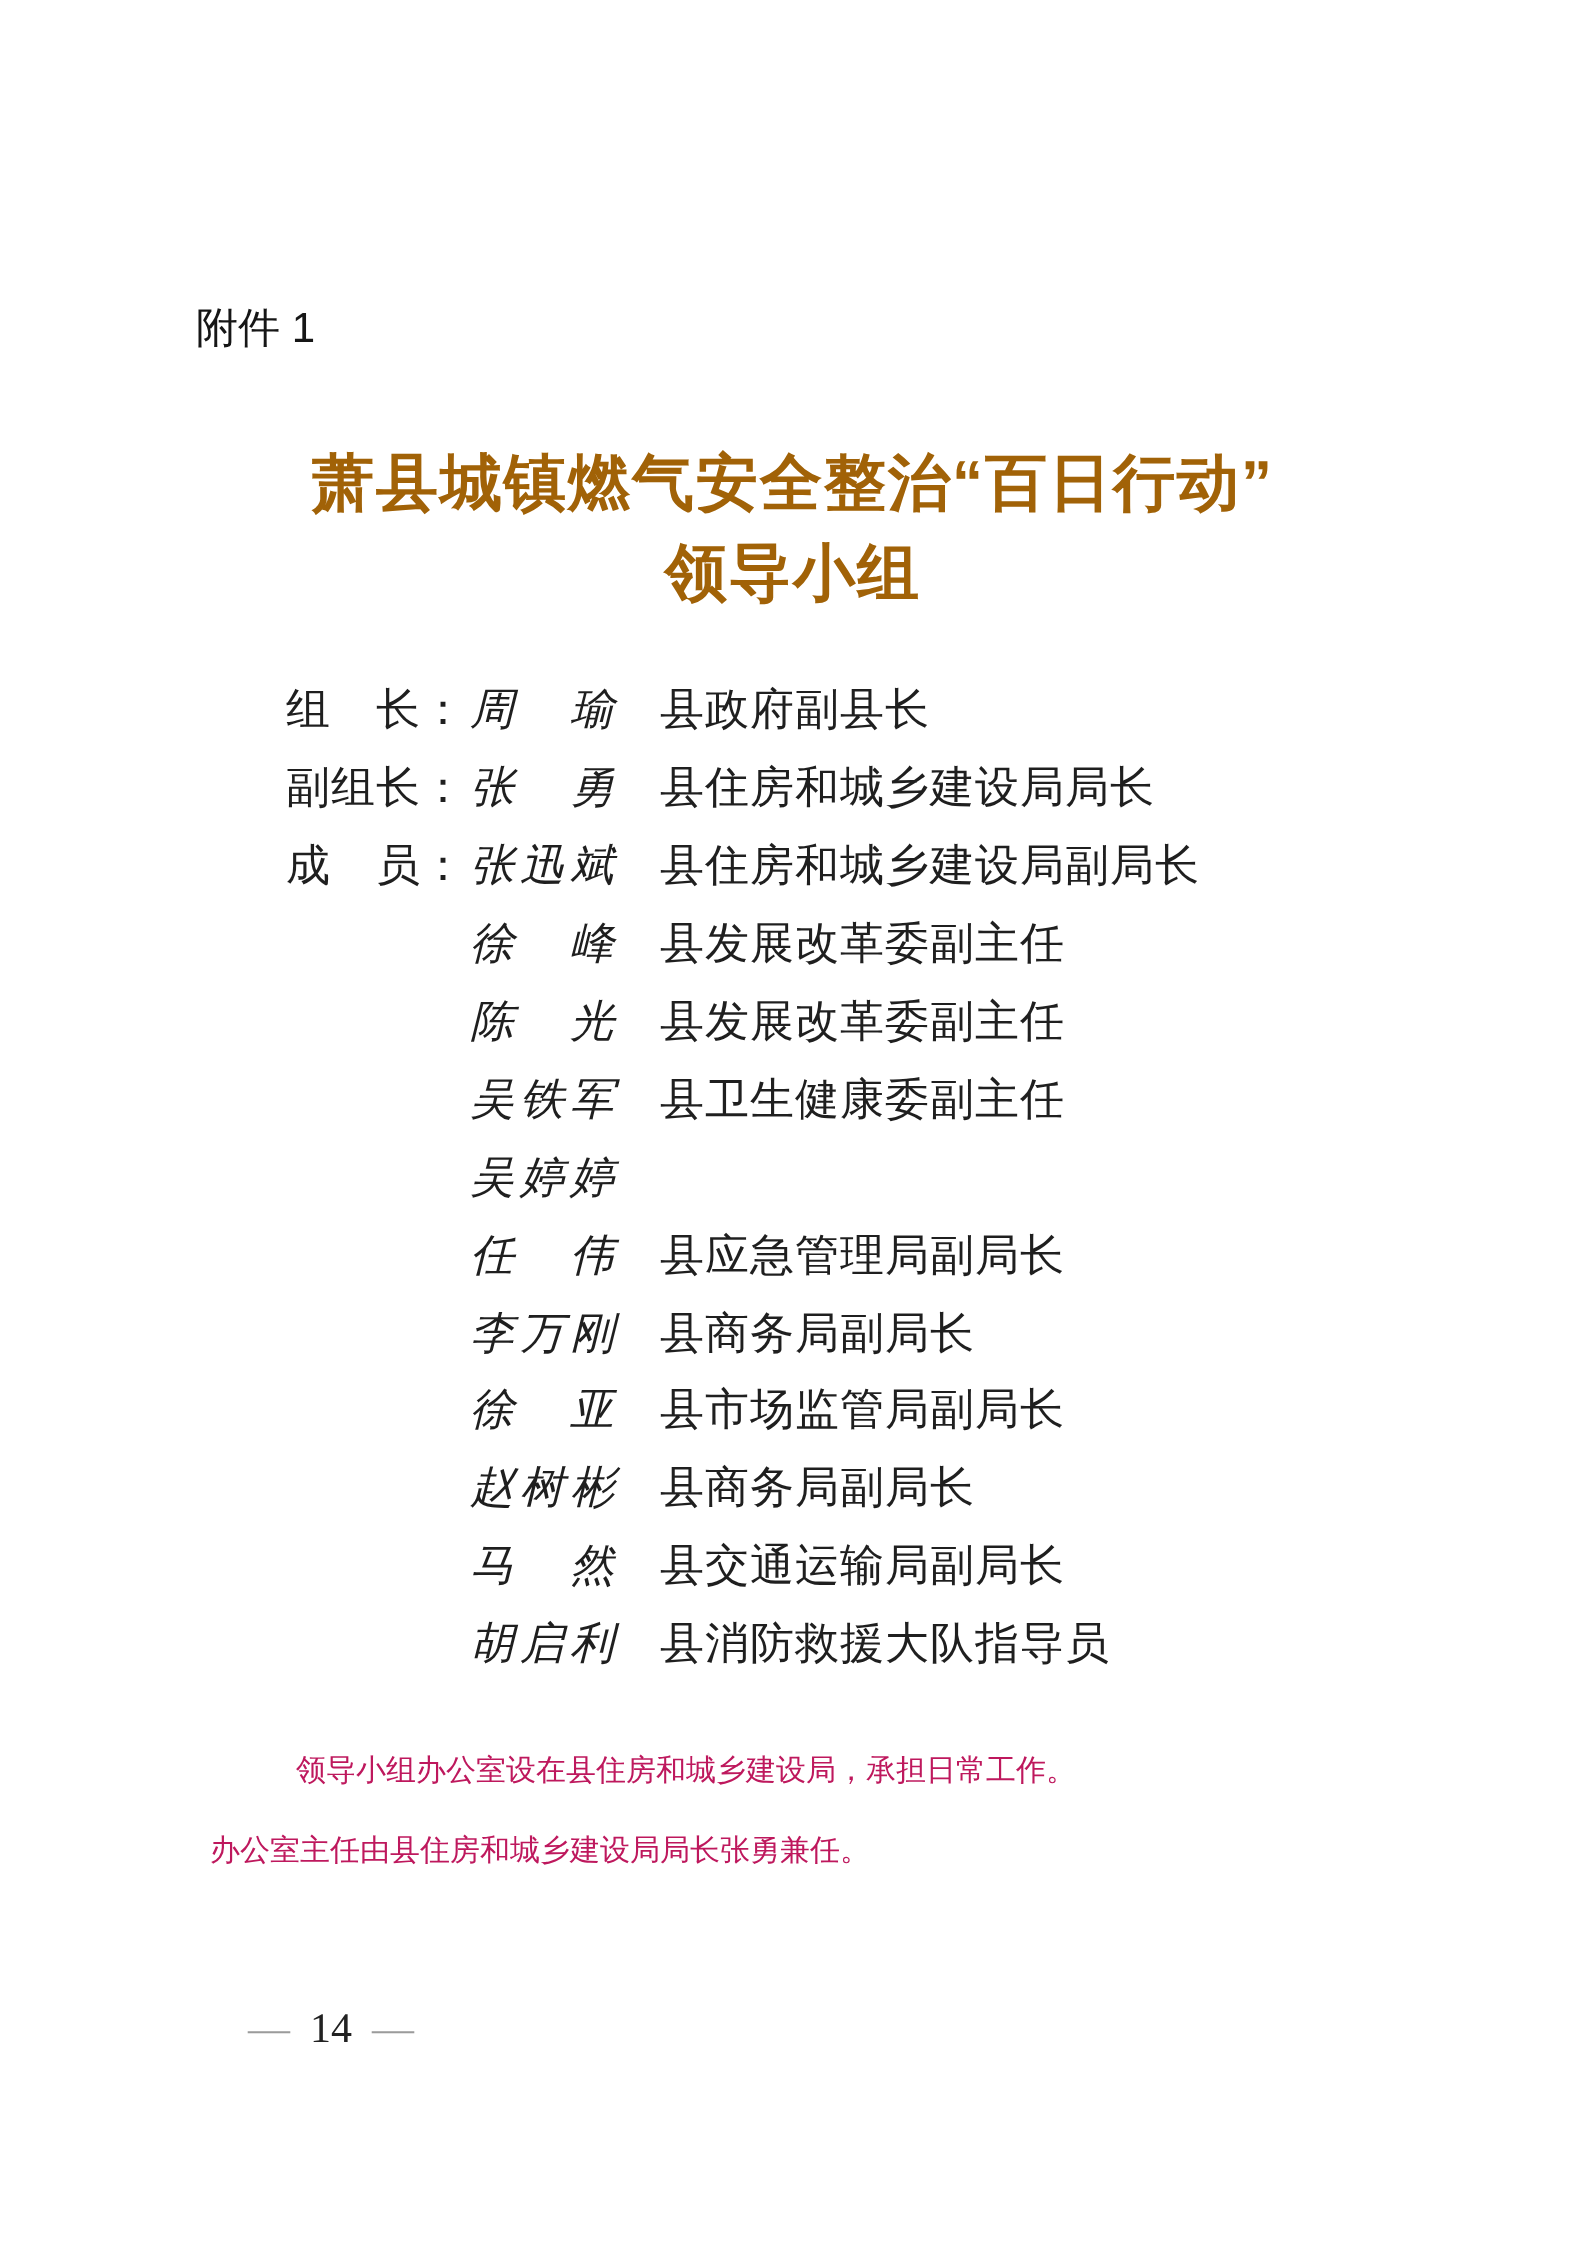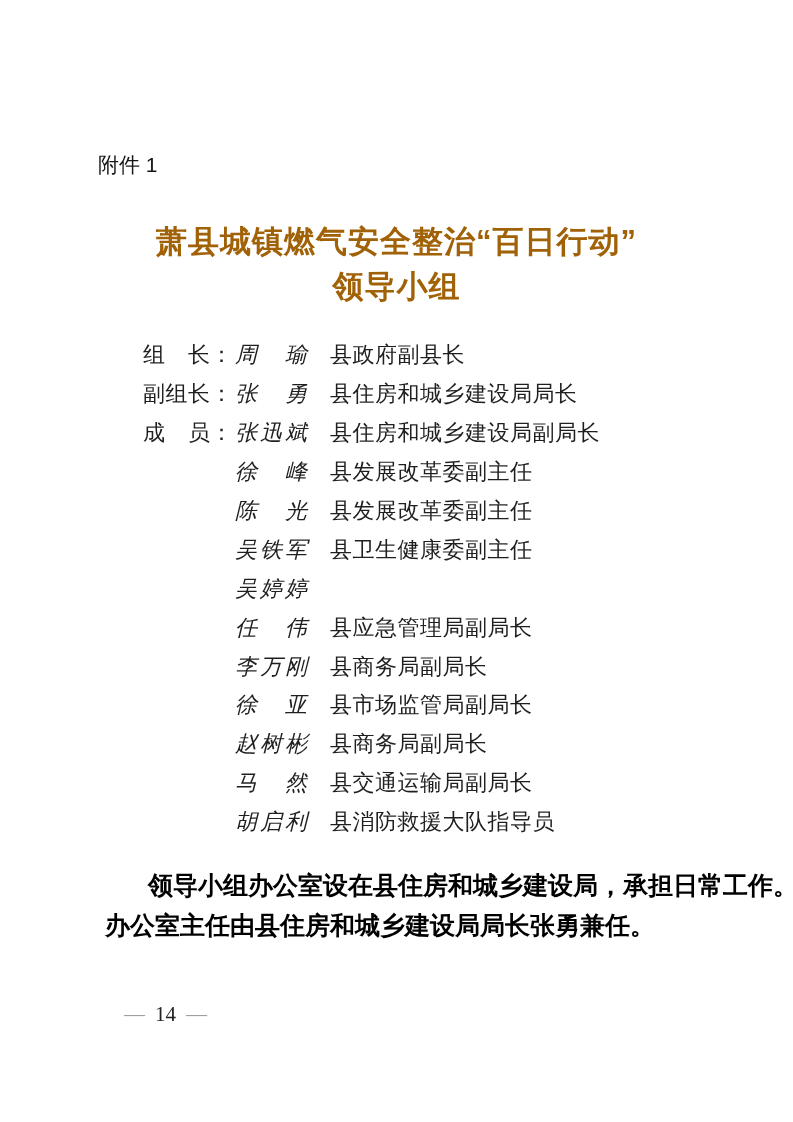--- a/index.html
+++ b/index.html
@@ -47,24 +47,23 @@
     height: 38.9px;
     white-space: nowrap;
   }
   .roster-role  { display: inline-block; width: 92px; flex: 0 0 92px; }
   .roster-name  { display: inline-block; width: 95px; flex: 0 0 95px; letter-spacing: 3px; font-style: italic; }
   .roster-title { display: inline-block; }
   .office-paragraph {
     position: absolute;
     left: 105px; top: 866px;
     width: 620px;
-    font-size: 25px;
+    font-size: 15px;
     line-height: 40px;
-    color: #000000;
-    font-weight: bold;
+    color: #be185d;
   }
   .para-line { white-space: nowrap; }
   .para-line.indent { padding-left: 43px; }
   .page-footer {
     position: absolute;
     left: 124px; top: 1002px;
     height: 24px;
     display: flex;
     align-items: center;
     font-size: 21px;

